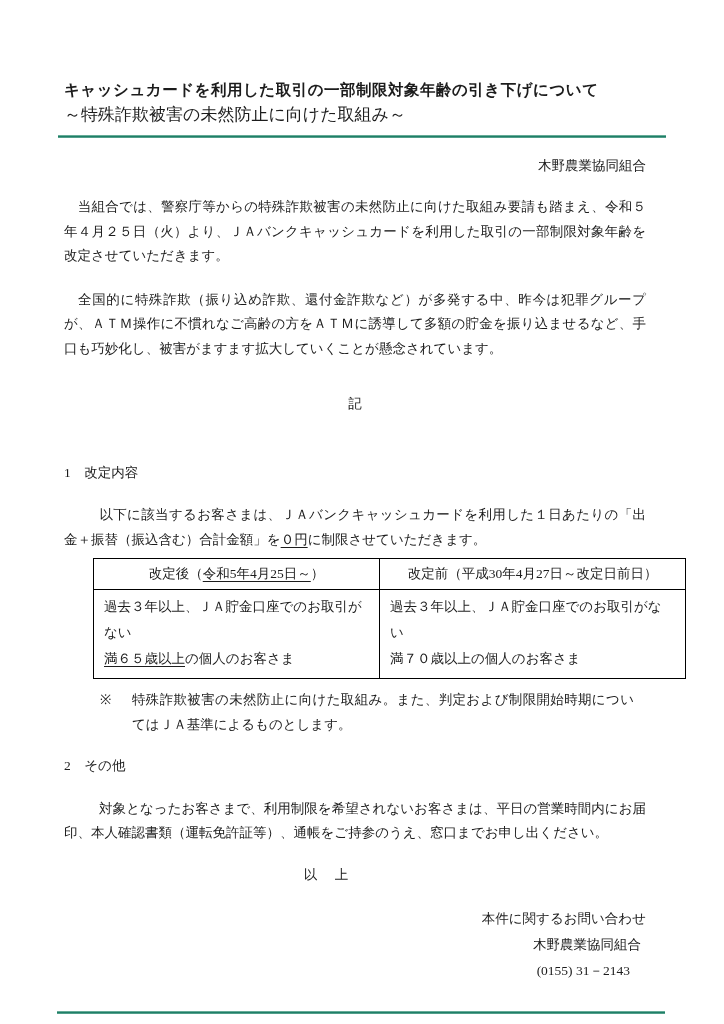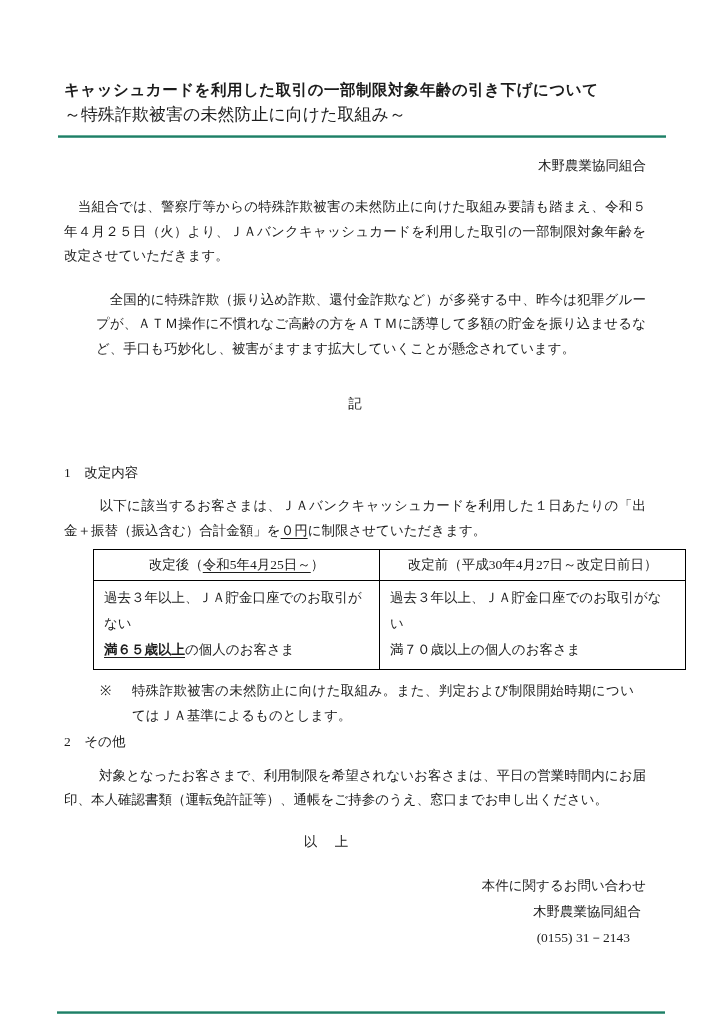--- a/index.html
+++ b/index.html
@@ -14,38 +14,38 @@
 
   .title1 { font-size:15.5px; font-weight:bold; line-height:23px; letter-spacing:0.5px; }
   .title2 { font-size:17px; font-weight:normal; line-height:23px; margin-top:2px; }
   .rule   { height:3px; width:608px; margin:9px 0 0 -6px;
             background:linear-gradient(to bottom,#8fc7b3 0%,#1f7e68 45%,#1f7e68 70%,#8fc7b3 100%); }
 
   .date-block { text-align:right; margin-top:15px; line-height:26px; }
 
   .para { text-align:justify; }
   .p1 { margin-top:16px; }
-  .p2 { margin-top:19px;margin-left:32px; }
+  .p2 { margin-top:19px; }
   .p3 { margin-top:13px; }
 
   .ki { text-align:center; margin-top:31px; }
 
   .sec-head { margin-top:44px; }
-  .sec-head2 { margin-top:2px; }
-  .sec-body { margin-top:9px; text-indent:1.6em; text-align:justify; }
+  .sec-head2 { margin-top:17px; }
+  .sec-body { margin-top:18px; text-indent:1.6em; text-align:justify; }
 
   u { text-underline-offset:3px; }
 
   table.cmp { border-collapse:collapse; width:592px; margin:6px 0 0 29px; table-layout:fixed; }
   table.cmp th, table.cmp td { border:1px solid #000; font-weight:normal; font-size:13.5px; }
   table.cmp th { text-align:center; padding:3px 2px; line-height:24px;font-family:Liberation Serif, serif; }
   table.cmp td { padding:4px 10px 6px 10px; line-height:26px; vertical-align:top; }
   th.thick { border-width:3px 3px 1px 3px; }
   td.thick { border-width:1px 3px 3px 3px; }
-  .bold-u { font-weight:bold; text-decoration:underline; text-underline-offset:3px; }
+  .bold-u { font-weight:normal; text-decoration:underline; text-underline-offset:3px; }
 
   .note { display:flex; margin:9px 0 0 36px; }
   .note .marker { width:32px; flex:none; }
   .note .ntext { flex:1; text-align:justify; padding-right:12px; }
 
   .closing { text-align:center; padding-right:56px; margin-top:17px; letter-spacing:2px; }
 
   .contact { text-align:right; margin-top:19px; line-height:26px; }
   .contact .c-org { padding-right:5px; }
   .contact .c-phone { padding-right:16px; }

